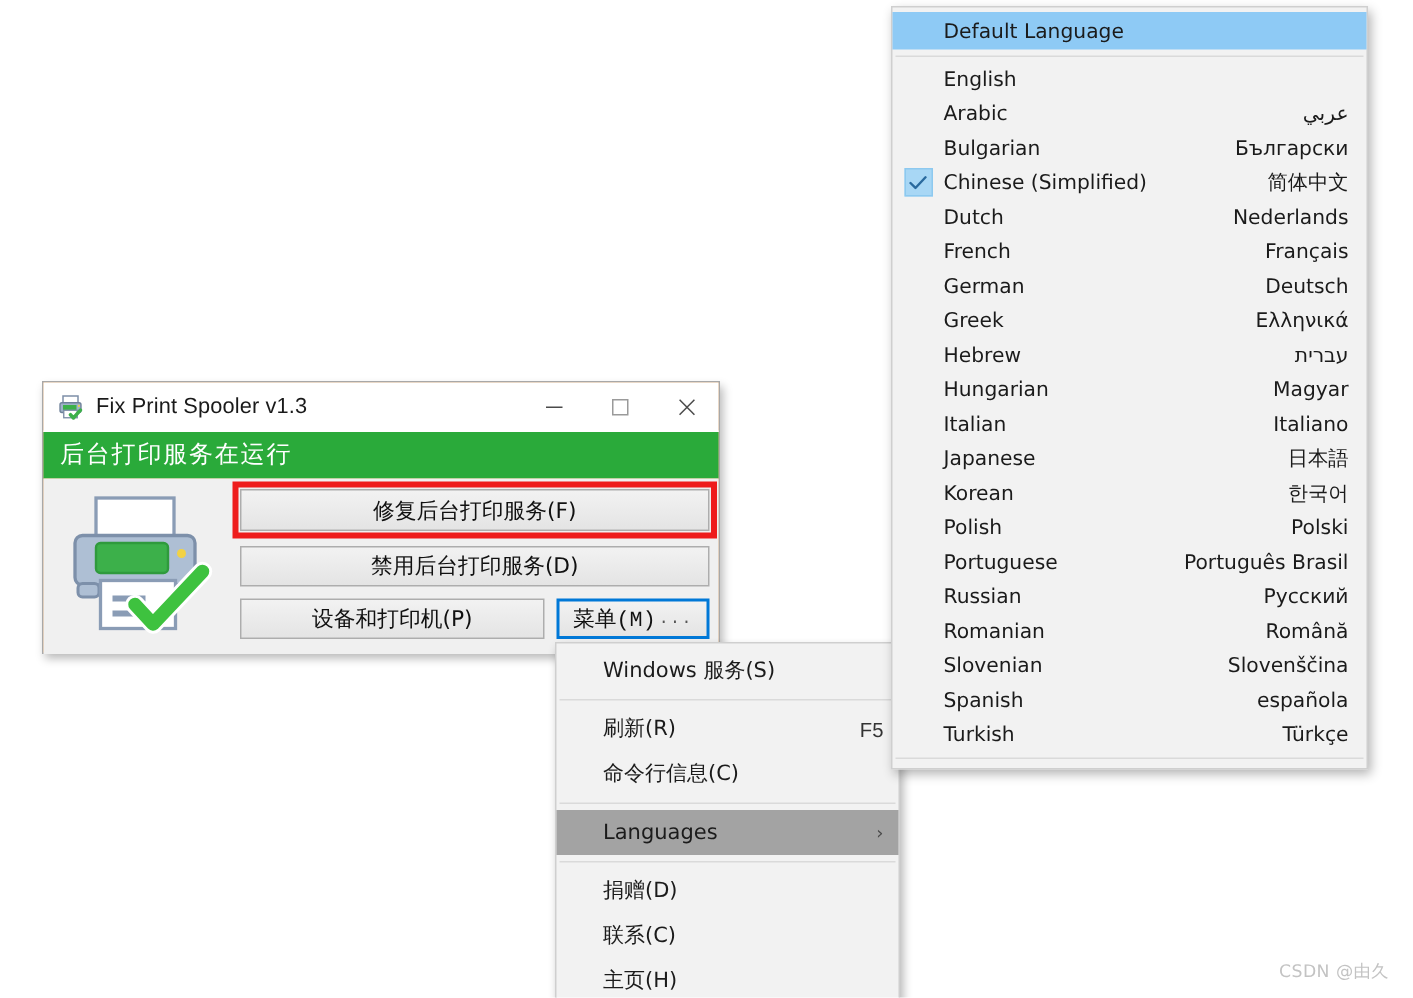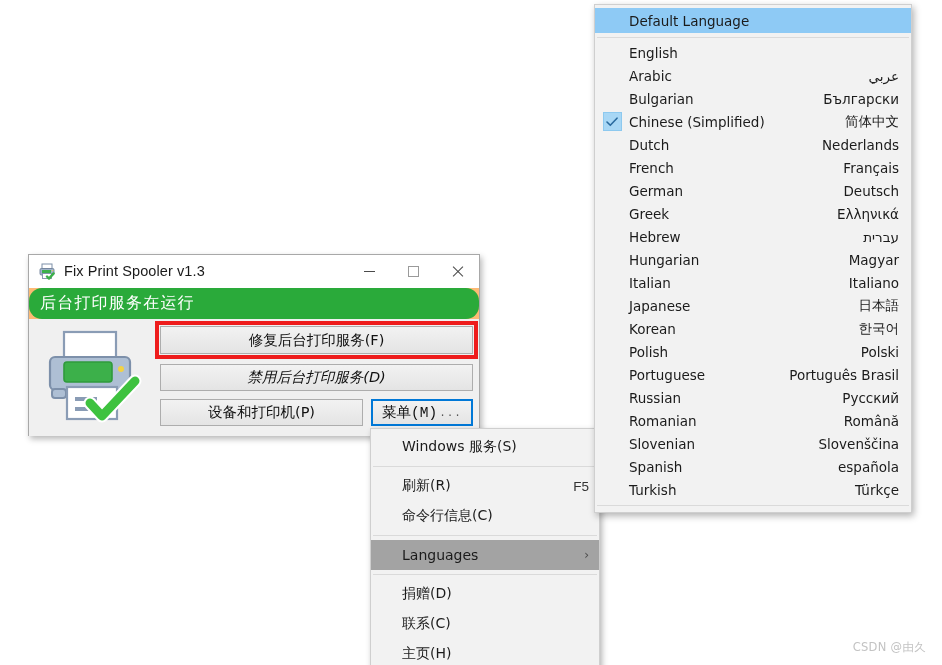--- a/index.html
+++ b/index.html
@@ -80,21 +80,20 @@
   .glyph-close:before { transform: rotate(45deg); }
   .glyph-close:after  { transform: rotate(-45deg); }
 
   #status-banner {
     height: 31px;
     background: #2aaa3a;
     display: flex;
     align-items: center;
     padding-left: 11px;
     box-sizing: border-box;
-    border-radius: 13px;
   }
   #status-banner span {
     color: #ffffff;
     font-size: 16px;
     letter-spacing: 1.2px;
     font-family: "DejaVu Sans", "Liberation Sans", sans-serif;
   }
 
   #window-body {
     position: relative;
@@ -130,21 +129,21 @@
     left: 131px; top: 7px; width: 313px; height: 28px;
   }
   #btn-fix-highlight {
     position: absolute;
     left: 126px; top: 2px; width: 323px; height: 38px;
     border: 4px solid #ee1c1c;
     box-sizing: border-box;
     pointer-events: none;
   }
   #btn-disable {
-    left: 131px; top: 45px; width: 313px; height: 27px; font-style: italic;
+    left: 131px; top: 45px; width: 313px; height: 27px;
   }
   #btn-devices {
     left: 131px; top: 80px; width: 203px; height: 27px;
   }
   #btn-menu {
     left: 342px; top: 80px; width: 102px; height: 27px;
     border: 2px solid #0078d7;
     background: linear-gradient(#f2f2f2,#e4e4e4);
     font-family: Liberation Mono, monospace;
   }

